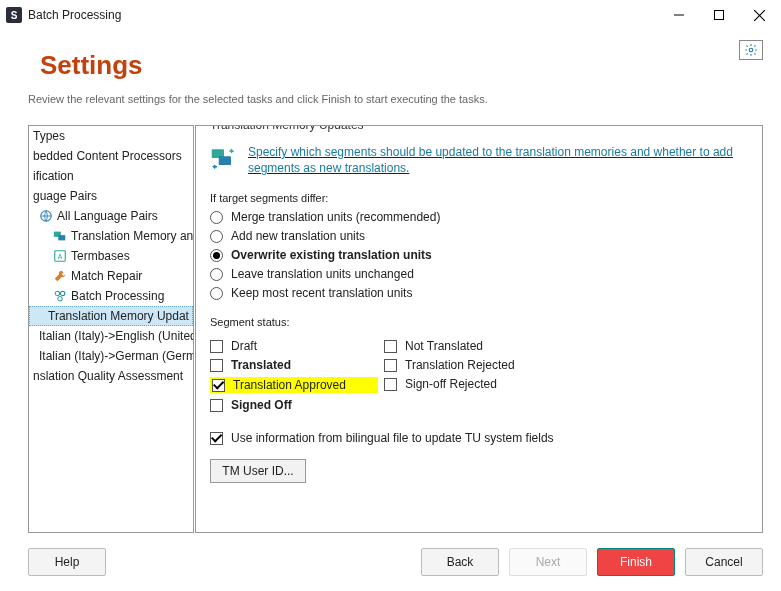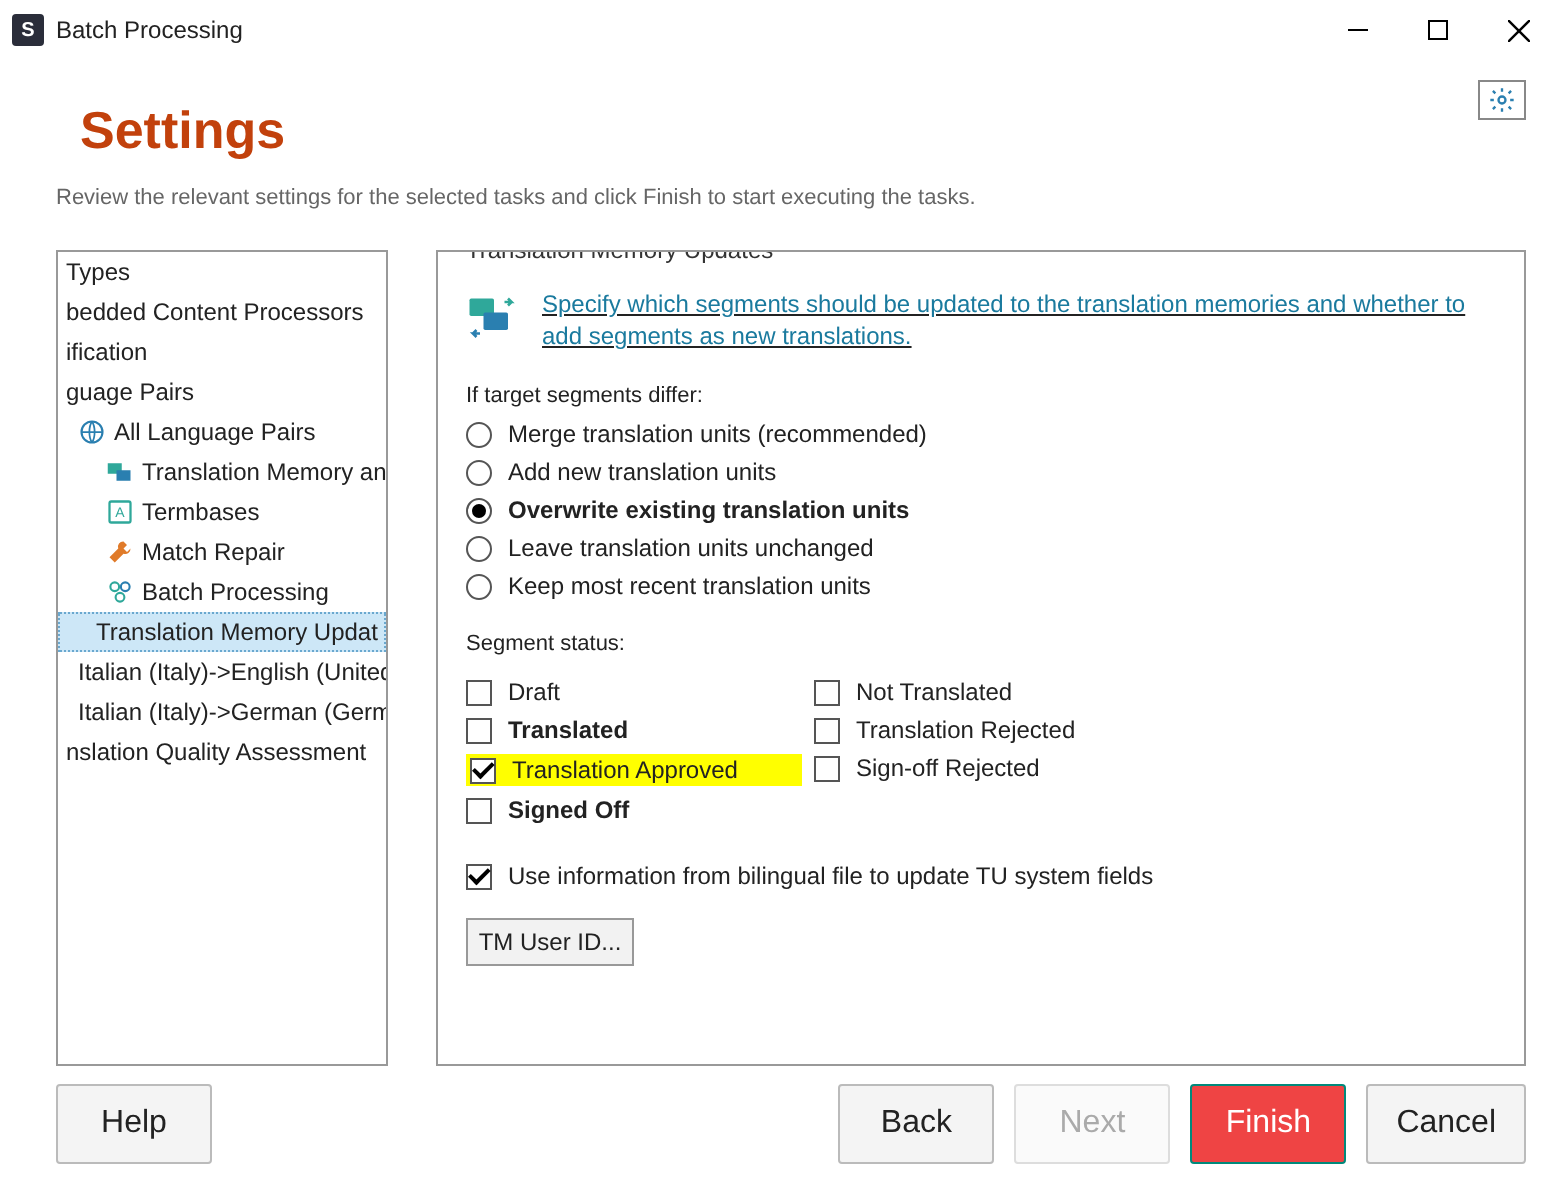--- a/index.html
+++ b/index.html
@@ -10,21 +10,21 @@
   .titlebar .appicon span { color: #fff; font-weight: bold; font-size: 10px; }
   .titlebar .title { flex: 0 0 auto; font-size: 12px; }
   .titlebar .spacer { flex: 1; }
   .wbtn { width: 40px; height: 28px; display: flex; align-items: center; justify-content: center; }
   .wbtn svg { stroke: #000; }
   .header { padding: 8px 28px 10px 28px; position: relative; }
   .header h1 { margin: 12px; font-weight: 700; font-size: 26px; color: #c2410c; }
   .header .sub { color: #666; font-size: 11px; margin-top: 2px; }
   .gear-btn { position: absolute; top: 10px; right: 18px; width: 24px; height: 20px; border: 1px solid #888; background: #fff; display: flex; align-items: center; justify-content: center; }
   .gear-btn svg { width: 14px; height: 14px; }
-  .body { flex: 1; display: flex; padding: 10px 18px 0 28px; gap: 24px; overflow: hidden; }
+  .body { flex: 1; display: flex; padding: 10px 18px 0 28px; gap: 1px; overflow: hidden; }
   .tree { width: 166px; border: 1px solid #999; background: #fff; overflow: hidden; font-size: 12px; }
   .tree-item { height: 20px; display: flex; align-items: center; padding: 0 4px; white-space: nowrap; overflow: hidden; cursor: default; }
   .tree-item.selected { background: #cde7f7; border: 1px dotted #6aa8cf; height: 20px; padding: 0 18px; }
   .tree-icon { width: 14px; height: 14px; margin-right: 4px; flex-shrink: 0; display: flex; align-items: center; justify-content: center; }
   .ind1 { padding-left: 10px; }
   .ind2 { padding-left: 24px; }
   .ind3 { padding-left: 38px; }
   .panel { flex: 1; position: relative; border: 1px solid #999; background: #fff; padding: 18px 14px 12px 14px; overflow: hidden; }
   .panel-legend { position: absolute; top: -8px; left: 10px; background: #fff; padding: 0 4px; font-size: 12px; color: #333; }
   .intro { display: flex; gap: 10px; text-decoration: underline; }
@@ -32,23 +32,23 @@
   .intro-text { color: #1a7a9e; font-size: 12px; line-height: 1.35; }
   .section-label { font-size: 11px; margin-top: 16px; margin-bottom: 6px; }
   .radio-row, .check-row { display: flex; align-items: center; gap: 8px; font-size: 12px; margin: 5px 0; }
   .radio { width: 13px; height: 13px; border: 1.5px solid #555; border-radius: 50%; display: flex; align-items: center; justify-content: center; background: #fff; flex-shrink: 0; }
   .radio.checked::after { content: ""; width: 7px; height: 7px; border-radius: 50%; background: #000; }
   .check { width: 13px; height: 13px; border: 1.5px solid #555; background: #fff; flex-shrink: 0; display: flex; align-items: center; justify-content: center; }
   .check.checked::after { content: ""; width: 8px; height: 4px; border-left: 2px solid #000; border-bottom: 2px solid #000; transform: rotate(-45deg) translate(0.5px,-1px); }
   .bold { font-weight: 700; }
   .status-grid { display: grid; grid-template-columns: 168px 168px; column-gap: 6px; }
   .highlight { background: #ffff00; padding: 1px 2px; }
-  .tmuser-btn { margin-top: 14px; height: 24px; width: 84px; border: 1px solid #999; background: #f2f2f2; font-size: 12px; display: flex; align-items: center; justify-content: center; }
+  .tmuser-btn { margin-top: 14px; height: 24px; width: 96px; border: 1px solid #999; background: #f2f2f2; font-size: 12px; display: flex; align-items: center; justify-content: center; }
   .footer { height: 58px; display: flex; align-items: center; padding: 0 18px 0 28px; gap: 10px; }
-  .btn { height: 40px; min-width: 78px; padding: 0 14px; border: 1px solid #bbb; background: #f4f4f4; font-size: 16px; display: flex; align-items: center; justify-content: center; border-radius: 2px; }
+  .btn { height: 28px; min-width: 78px; padding: 0 14px; border: 1px solid #bbb; background: #f4f4f4; font-size: 12px; display: flex; align-items: center; justify-content: center; border-radius: 2px; }
   .btn.disabled { color: #aaa; background: #fafafa; border-color: #ddd; }
   .btn.primary { background: #ef4444; border-color: #00897b; color: #fff; }
   .footer .spacer { flex: 1; }
 </style>
 </head>
 <body>
 
 <div class="window">
 
   <div class="titlebar">

